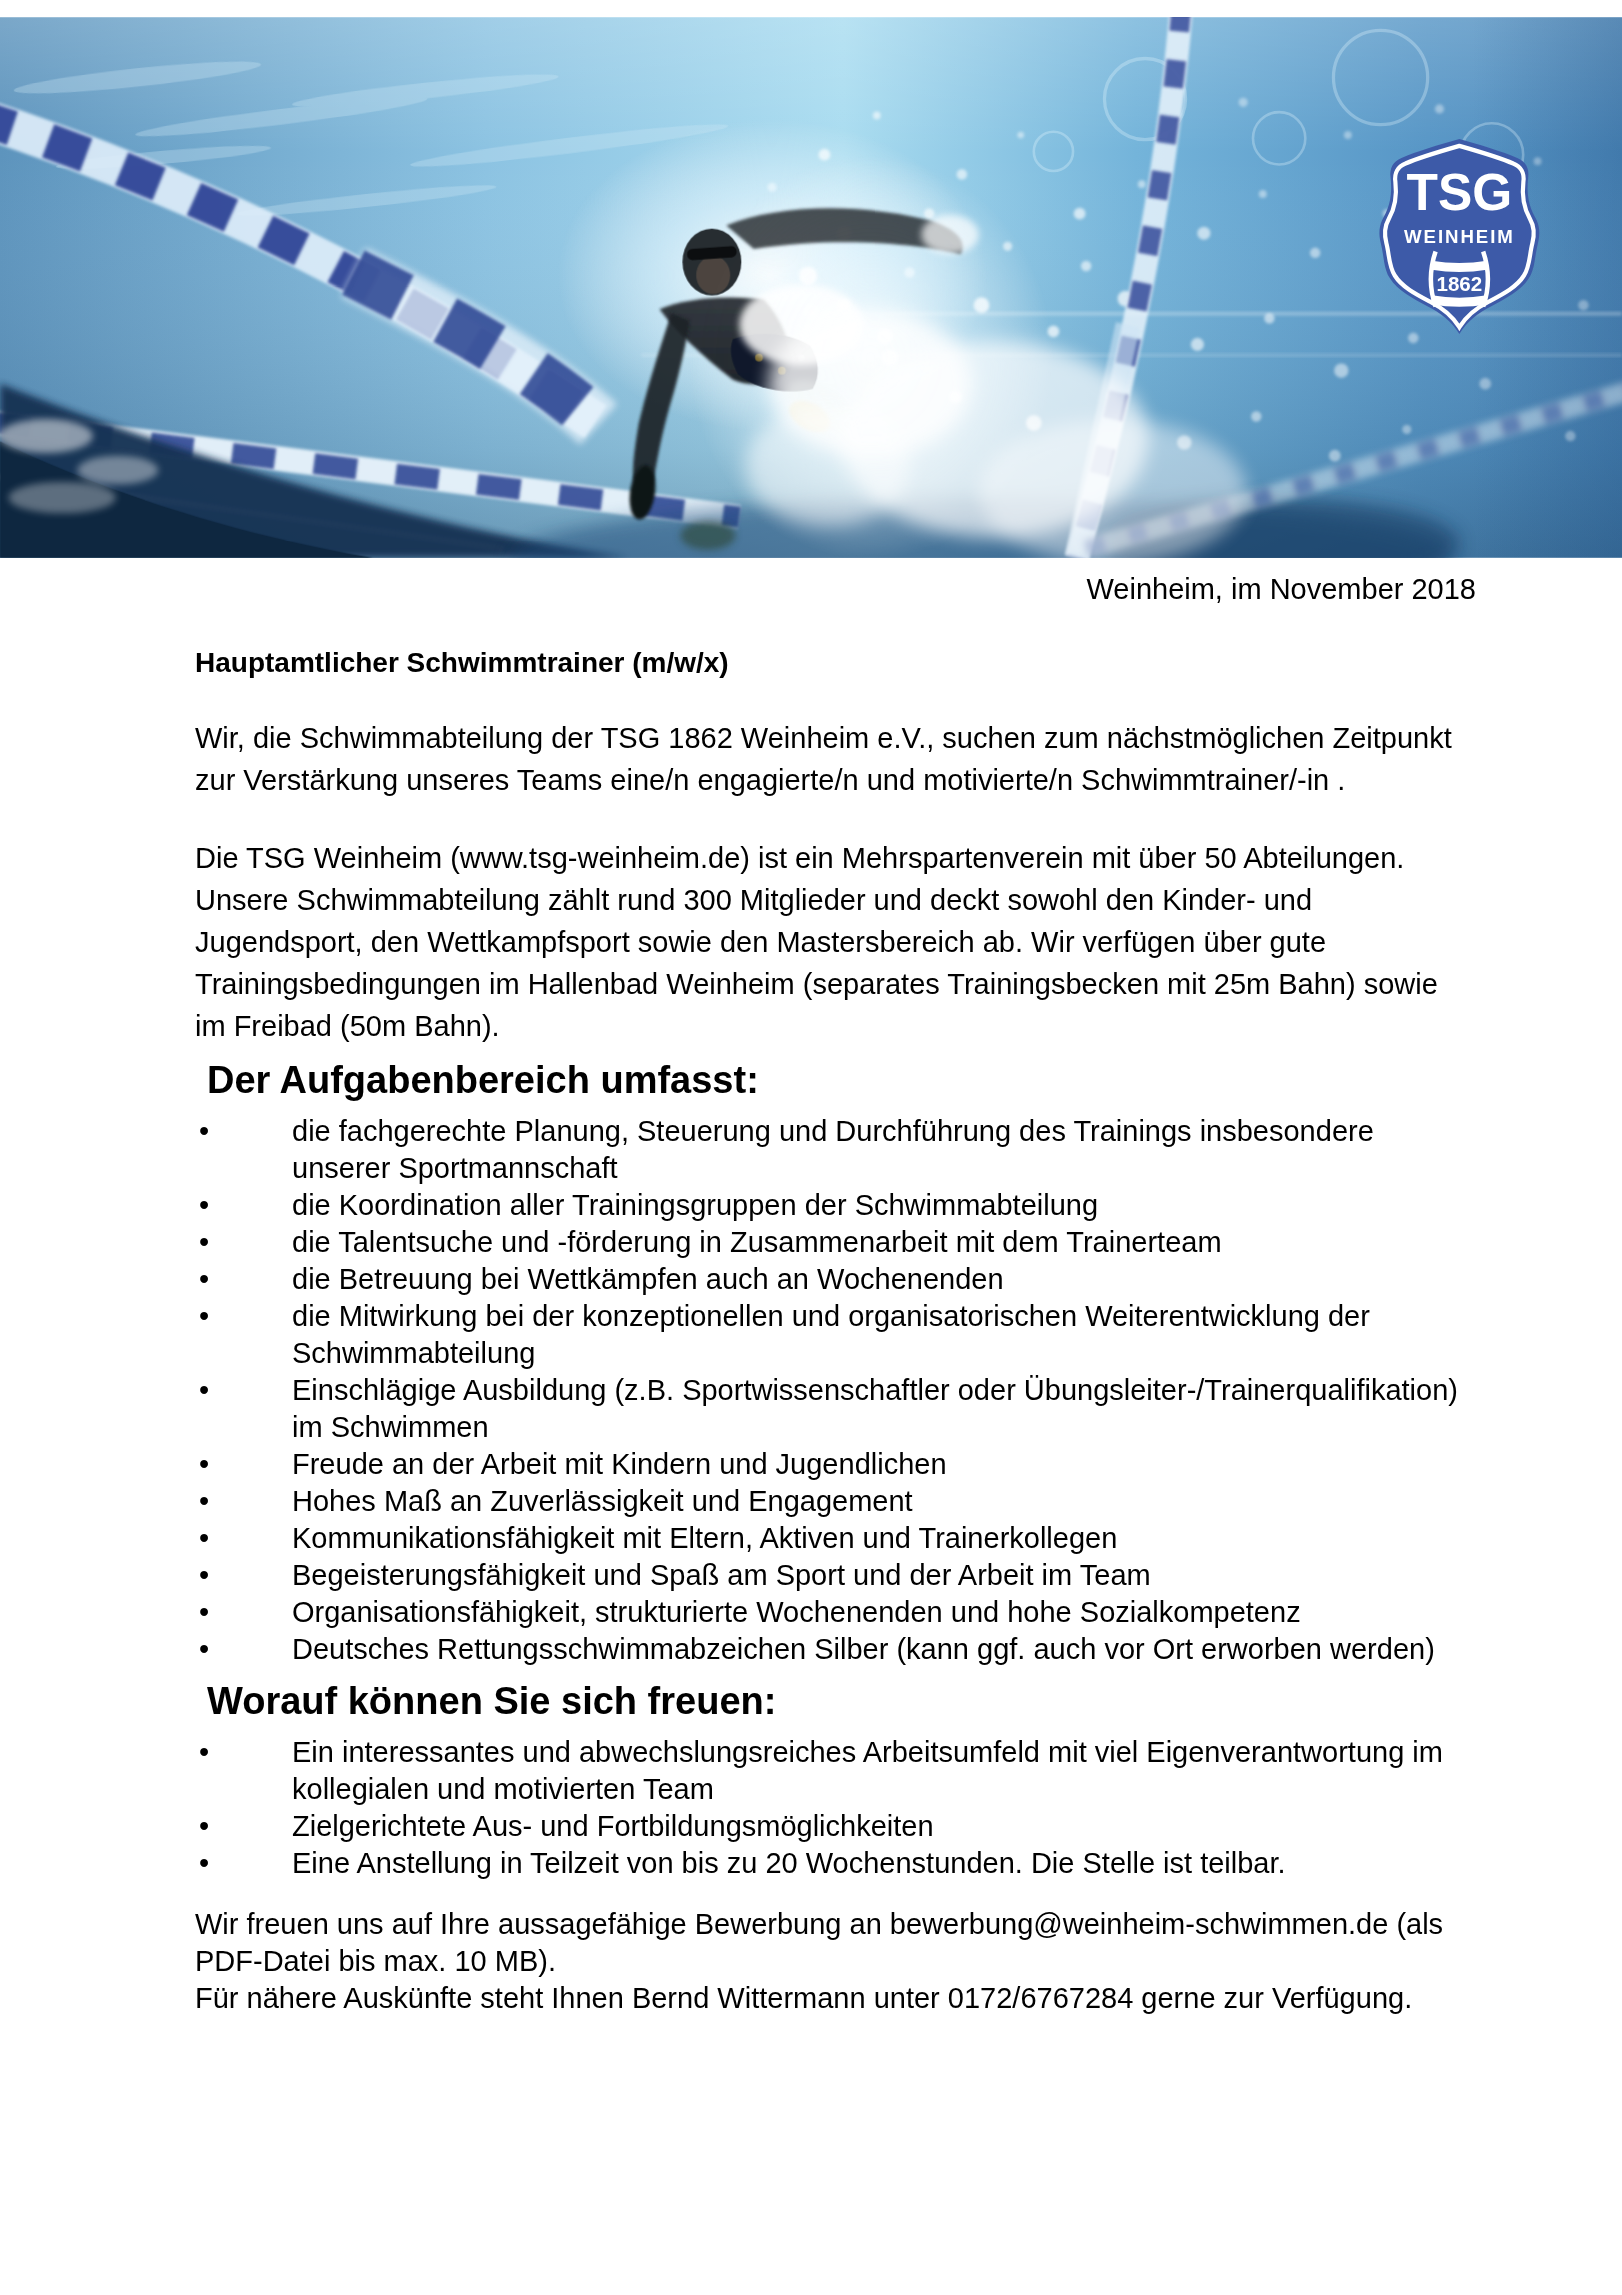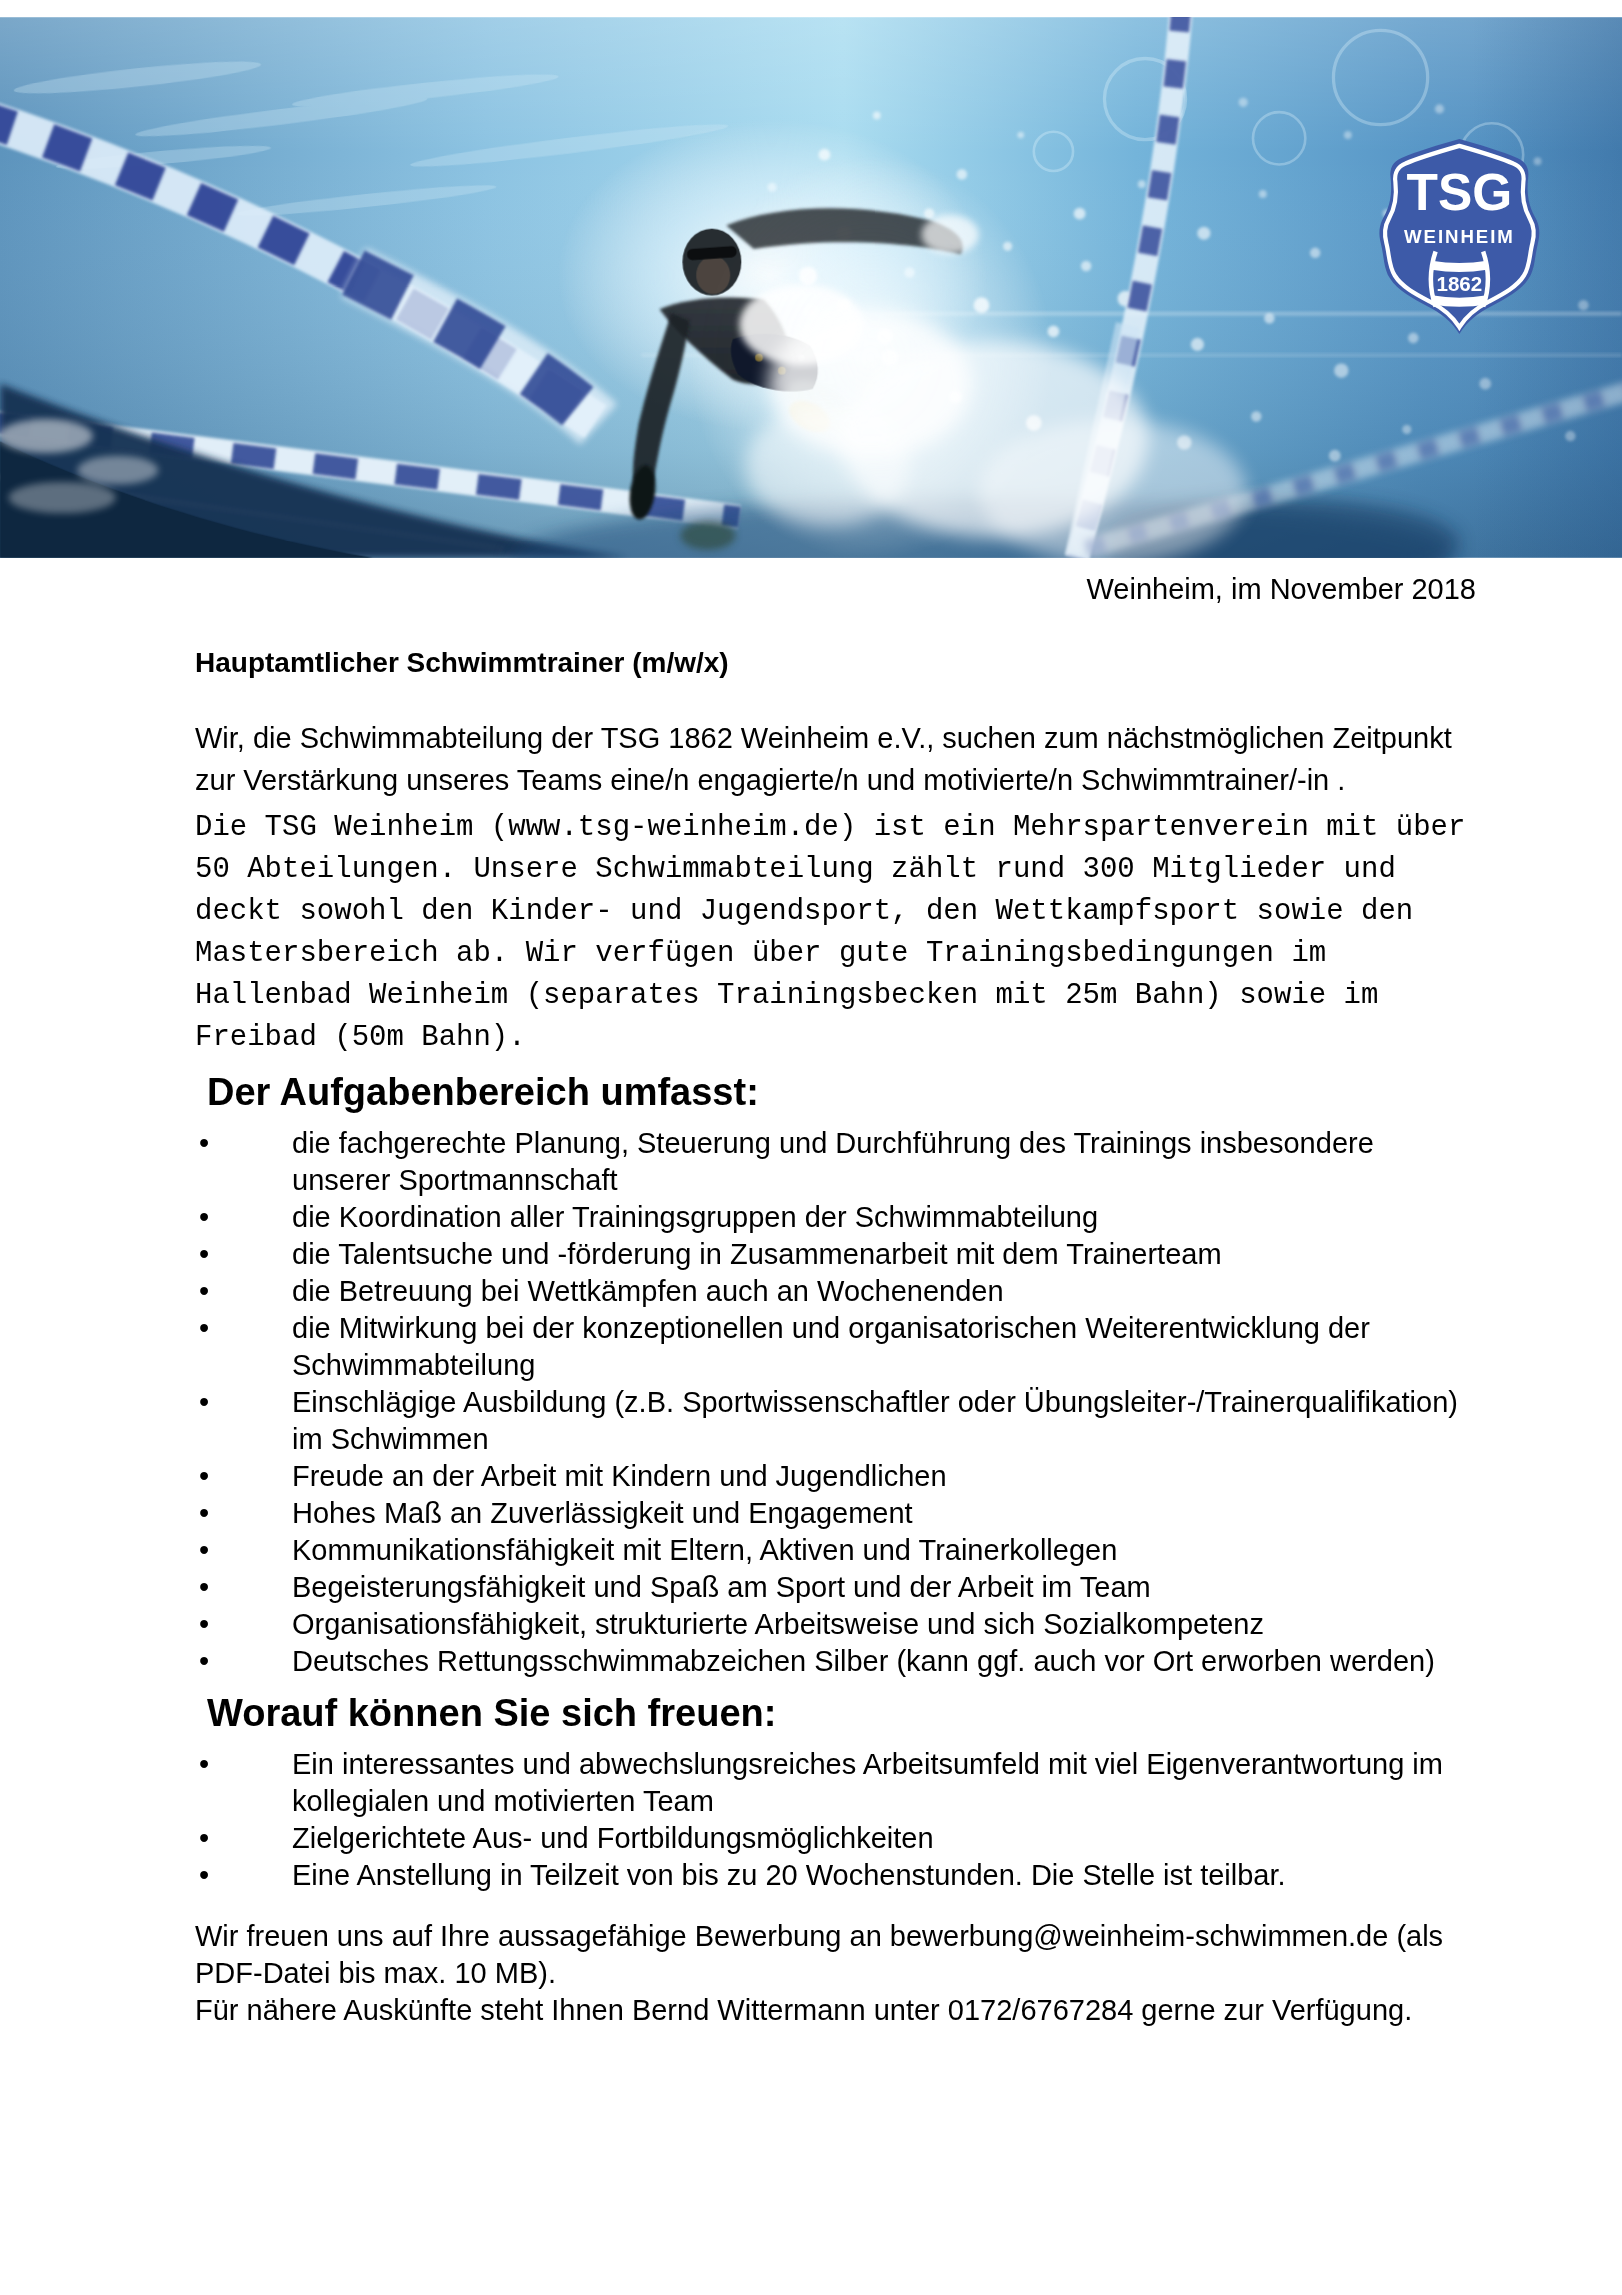--- a/index.html
+++ b/index.html
@@ -10,21 +10,21 @@
   }
   .page{position:absolute;inset:0;}
   .photo{position:absolute;left:0;top:17px;width:1622px;height:541px;overflow:hidden;}
   .photo svg{display:block;}
   .content{position:absolute;left:195px;right:146px;top:541px;}
   .date{margin-top:29px;text-align:right;font-size:29px;line-height:38px;}
   .title{margin:31px 0 0 0;font-size:28px;line-height:48px;font-weight:bold;letter-spacing:0;}
   p{margin:0;}
   .para{font-size:29px;line-height:42px;}
   .p1{margin-top:30px;}
-  .p2{margin-top:6px;font-family:Liberation Mono, monospace;}
+  .p2{margin-top:36px;}
   h2.sec{margin:12px;font-size:38px;line-height:42px;font-weight:bold;}
   .sec1{margin-top:19.6px;}
   .sec2{margin-top:11px;}
   .sec3{margin-top:19.6px;}
   ul.blist{margin:0;padding:0;list-style:none;font-size:29px;line-height:37px;}
   .l1{margin-top:18.3px;}
   .l2{margin-top:19.6px;}
   .l3{margin-top:19.6px;}
   ul.blist li{position:relative;padding-left:97px;}
   ul.blist li::before{content:"\2022";position:absolute;left:3.9px;top:0;}
@@ -251,21 +251,21 @@
       <li>die Betreuung bei Wettkämpfen auch an Wochenenden</li>
       <li>die Mitwirkung bei der konzeptionellen und organisatorischen Weiterentwicklung der Schwimmabteilung</li>
     </ul>
 
     <ul class="blist l2">
       <li>Einschlägige Ausbildung (z.B. Sportwissenschaftler oder Übungsleiter-/Trainerqualifikation) im Schwimmen</li>
       <li>Freude an der Arbeit mit Kindern und Jugendlichen</li>
       <li>Hohes Maß an Zuverlässigkeit und Engagement</li>
       <li>Kommunikationsfähigkeit mit Eltern, Aktiven und Trainerkollegen</li>
       <li>Begeisterungsfähigkeit und Spaß am Sport und der Arbeit im Team</li>
-      <li>Organisationsfähigkeit, strukturierte Arbeitsweise und sich Sozialkompetenz</li>
+      <li>Organisationsfähigkeit, strukturierte Wochenenden und hohe Sozialkompetenz</li>
       <li>Deutsches Rettungsschwimmabzeichen Silber (kann ggf. auch vor Ort erworben werden)</li>
     </ul>
 
     <h2 class="sec sec3">Worauf können Sie sich freuen:</h2>
     <ul class="blist l3">
       <li>Ein interessantes und abwechslungsreiches Arbeitsumfeld mit viel Eigenverantwortung im kollegialen und motivierten Team</li>
       <li>Zielgerichtete Aus- und Fortbildungsmöglichkeiten</li>
       <li>Eine Anstellung in Teilzeit von bis zu 20 Wochenstunden. Die Stelle ist teilbar.</li>
     </ul>
 

